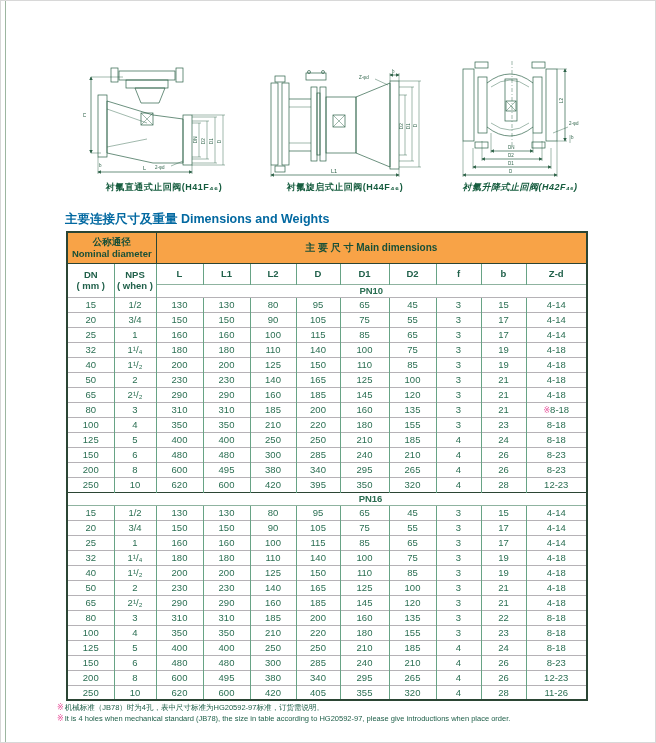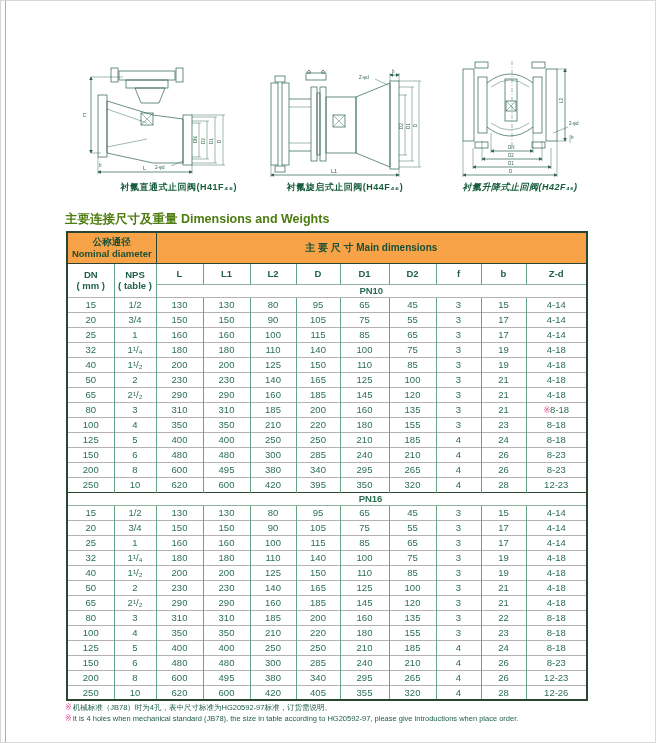--- a/index.html
+++ b/index.html
@@ -19,21 +19,21 @@
   }
   svg text { fill:#2d6248; font-family:"Liberation Sans","DejaVu Sans",sans-serif; }
   .t5 { font-size:5.5px; } .t45 { font-size:4.5px; }
   .ln { stroke:#2d6248; stroke-width:.7; fill:none; }
   .thin { stroke:#2d6248; stroke-width:.45; fill:none; }
   .dash { stroke:#2d6248; stroke-width:.45; fill:none; stroke-dasharray:4 2 1 2; }
 
   
   .section-title {
     position:absolute; left:64px; top:210px;
-    font-size:12.5px; font-weight:bold; color:#4d7c0f;
+    font-size:12.5px; font-weight:bold; color:#0369a1;
   }
 
   
   .dim-table-wrap { position:absolute; left:65px; top:230px; }
   table.dims {
     border-collapse:collapse; table-layout:fixed; width:474px;
     border:2px solid #2b4534;
   }
   table.dims td {
     border-left:1px solid #67a385;
@@ -52,21 +52,21 @@
   td.nominal-cell { font-weight:bold; }
   tr.subhdr td { height:13px; font-weight:bold; font-size:9.5px; border-top:1px solid #8fb3a0; }
   tr.subhdr2 td {
     height:13px; font-weight:bold; font-size:9.5px;
     border-top:1.5px solid #2b4534; border-bottom:1px solid #8fb3a0;
     padding-left:87px;
   }
   .note-mark { color:#e8559d; font-size:8px; }
 
   
-  .footnotes { position:absolute; left:64px; top:701px; }
+  .footnotes { position:absolute; left:56px; top:701px; }
   .footnote { font-size:7.5px; color:#20604a; line-height:11px; white-space:nowrap; }
   .footnote .note-mark { font-size:8px; margin-right:1px; }
 </style>
 </head>
 <body>
 
 <div class="page">
   <div class="page-edge-line"></div>
 
   <div class="drawing" style="left:82px; top:64px; width:158px; height:114px;">
@@ -122,21 +122,21 @@
       <line class="ln" x1="15" y1="107" x2="109" y2="107" marker-start="url(#a1)" marker-end="url(#a1)"></line>
       <line class="thin" x1="15" y1="92" x2="15" y2="109"></line>
         <line class="thin" x1="109" y1="100" x2="109" y2="109"></line>
       <text class="t5" x="60" y="105">L</text>
 
       <text class="t45" x="16" y="102">b</text>
       <text class="t45" x="72" y="104">2-φd</text>
       <line class="thin" x1="88" y1="101" x2="100" y2="96"></line>
     </svg>
   </div>
-  <div class="dwg-caption" style="left:78px; width:158px;text-align:right;">衬氟直通式止回阀(H41F₄₆)</div>
+  <div class="dwg-caption" style="left:84px; width:158px;">衬氟直通式止回阀(H41F₄₆)</div>
 
   <div class="drawing" style="left:258px; top:68px; width:172px; height:110px;">
     <svg width="172" height="110" viewBox="0 0 172 110">
       <defs>
         <pattern id="h2" width="3" height="3" patternUnits="userSpaceOnUse">
           <path d="M0 3 L3 0" stroke="#2d6248" stroke-width="0.4"></path>
         </pattern>
         <marker id="a2" viewBox="0 0 6 6" refX="5" refY="3" markerWidth="5" markerHeight="5" orient="auto-start-reverse">
           <path d="M0,0 L6,3 L0,6 Z" fill="#2d6248"></path>
         </marker>
@@ -287,21 +287,21 @@
             <span>Main dimensions</span>
           </td>
         </tr>
         <tr class="hdrB">
           <td rowspan="2">
             <div>DN</div>
               <div>( mm )</div>
           </td>
           <td rowspan="2">
             <div>NPS</div>
-              <div>( table )</div>
+              <div>( when )</div>
           </td>
           <td>L</td>
           <td>L1</td>
           <td>L2</td>
           <td>D</td>
           <td>D1</td>
           <td>D2</td>
           <td>f</td>
           <td>b</td>
           <td>Z-d</td>
@@ -647,21 +647,21 @@
             <td>250</td>
             <td>10</td>
             <td>620</td>
             <td>600</td>
             <td>420</td>
             <td>405</td>
             <td>355</td>
             <td>320</td>
             <td>4</td>
             <td>28</td>
-            <td>12-26</td>
+            <td>11-26</td>
           </tr>
         </tbody>
     </table>
   </div>
 
   <div class="footnotes">
     <div class="footnote"><span class="note-mark">※</span><span>机械标准（JB78）时为4孔，表中尺寸标准为HG20592-97标准，订货需说明。</span></div>
     <div class="footnote"><span class="note-mark">※</span><span>It is 4 holes when mechanical standard (JB78), the size in table according to HG20592-97, please give introductions when place order.</span></div>
   </div>
 </div>

